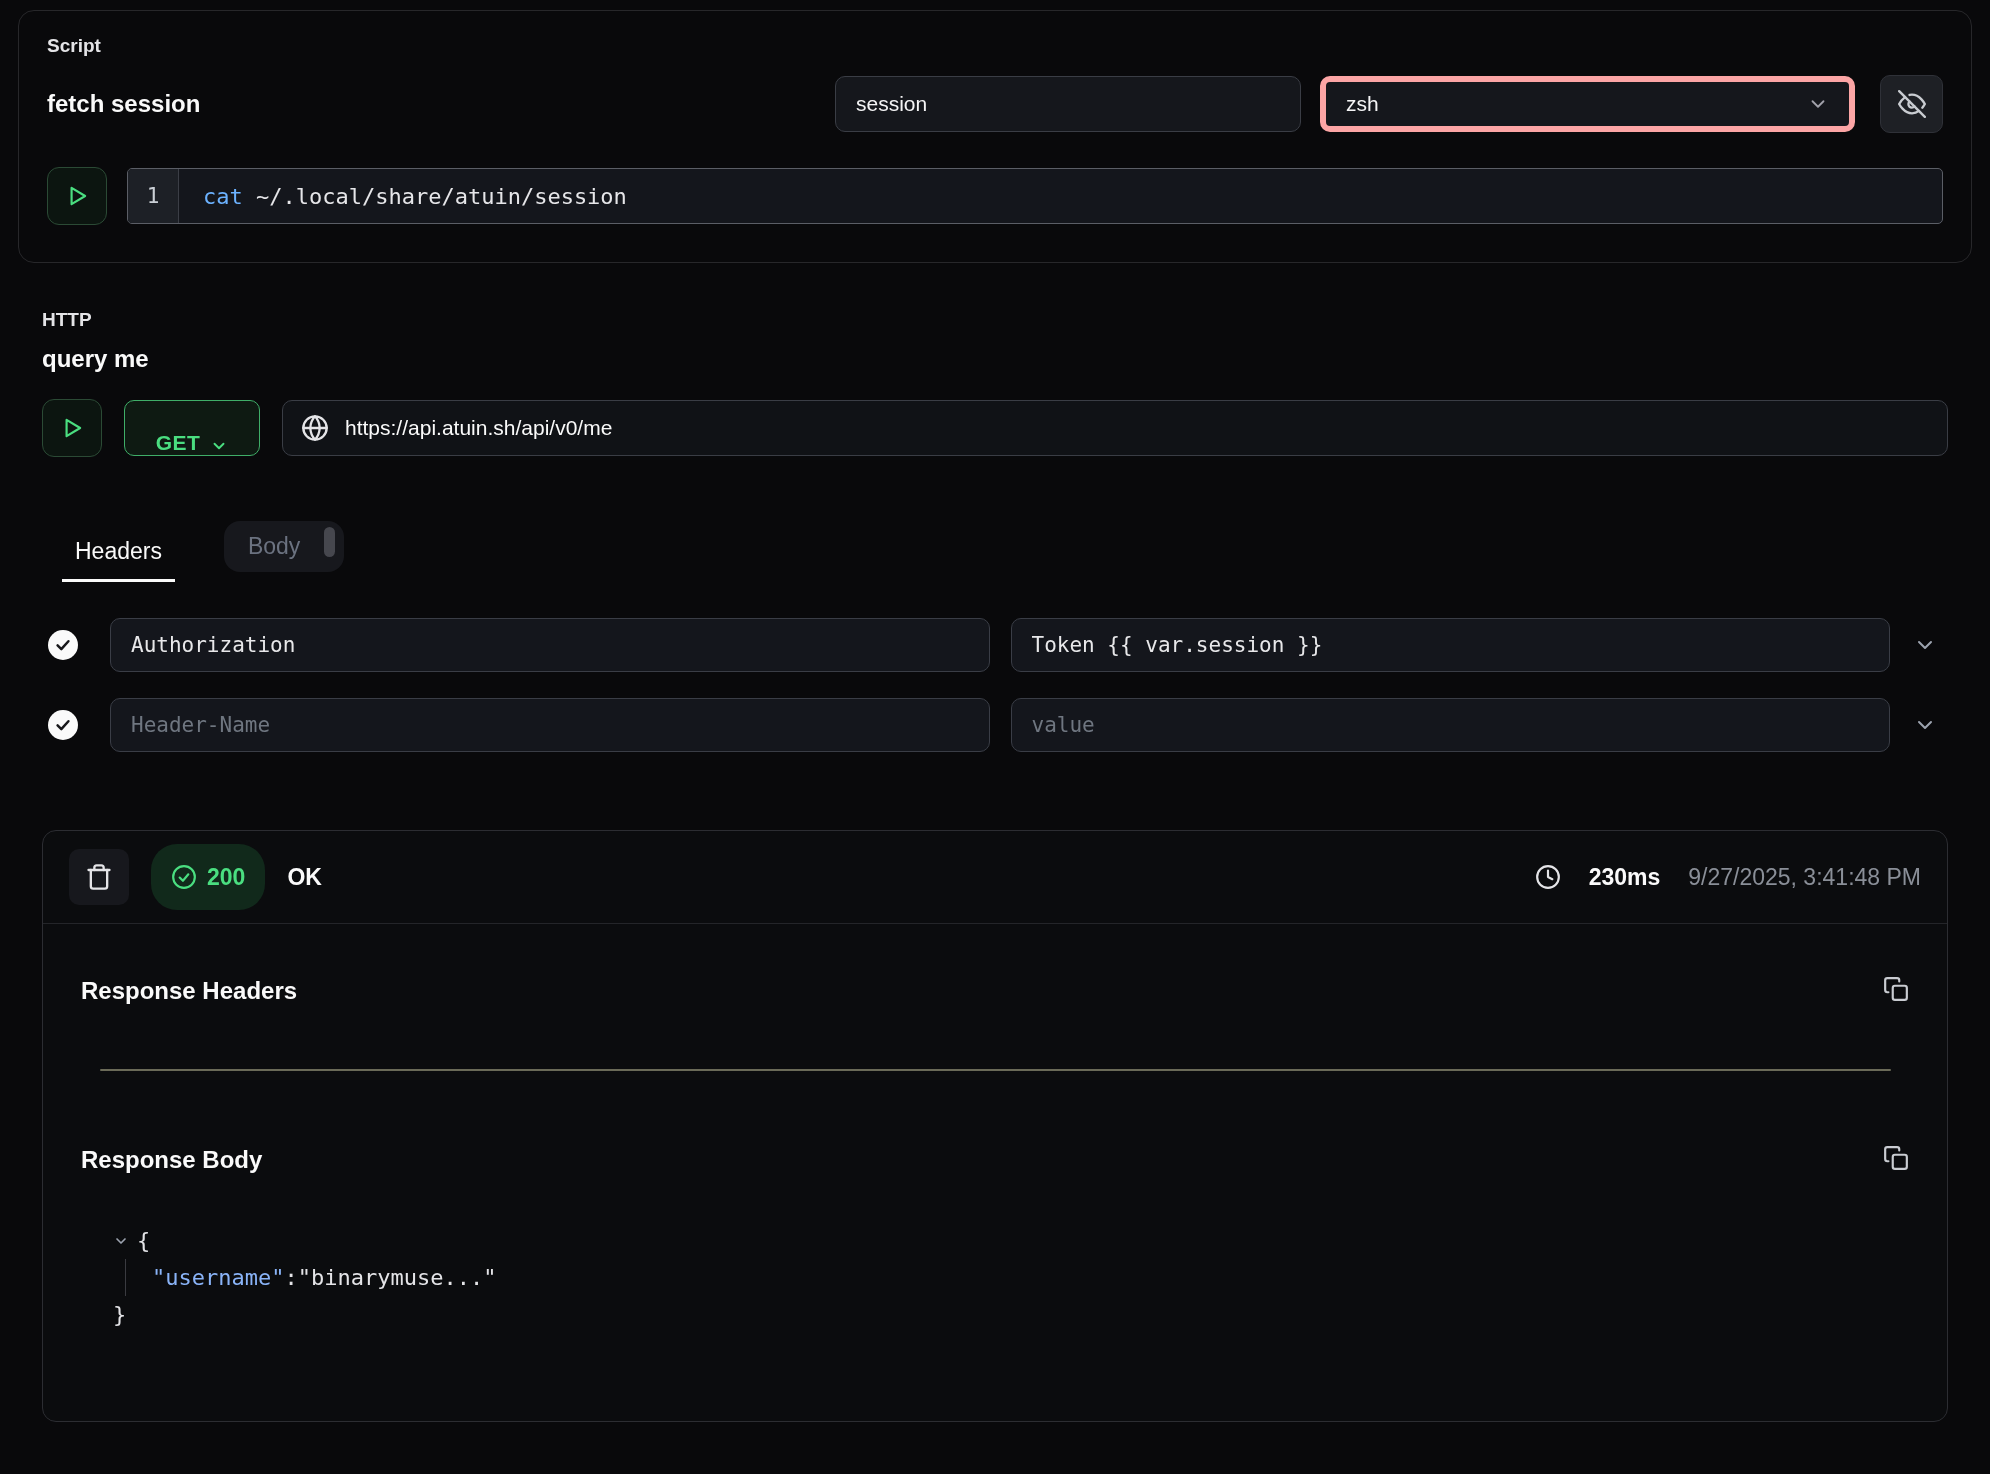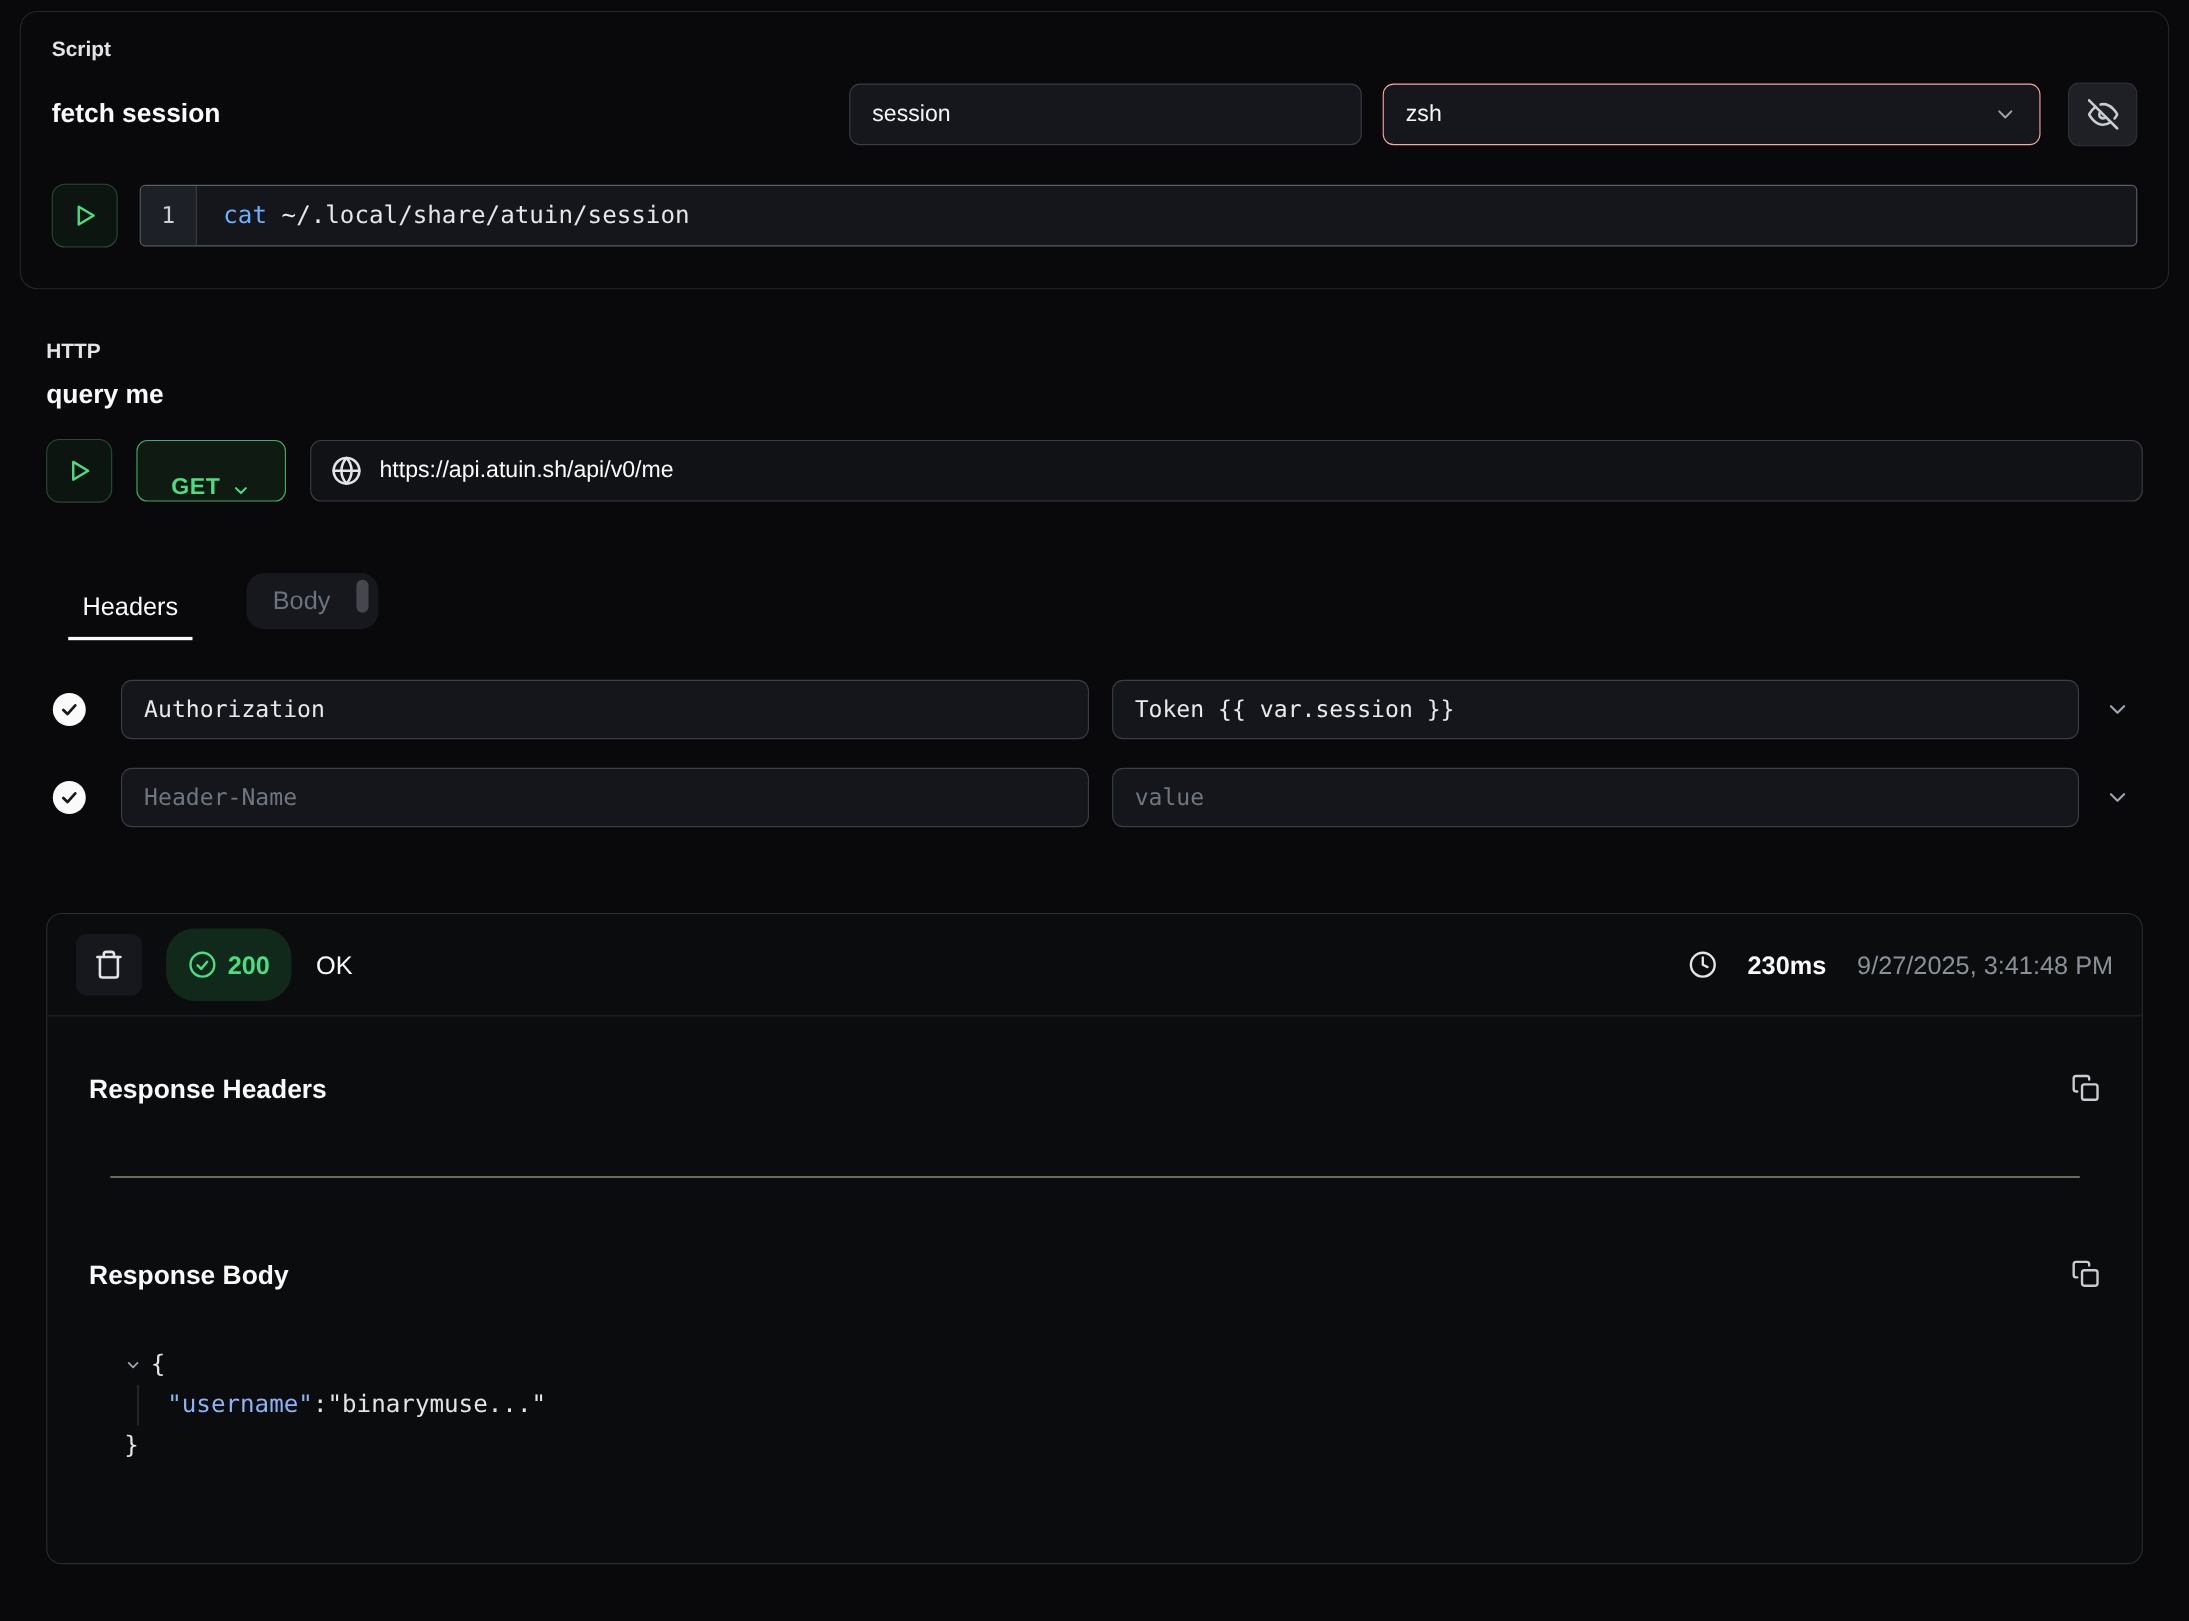--- a/index.html
+++ b/index.html
@@ -23,22 +23,22 @@
   .script-head { display:flex; align-items:center; margin-top:18px; }
   .block-title { font-size:24px; font-weight:700; color:#fafafa; }
   .spacer { flex:1; }
   .text-input {
     height:56px; box-sizing:border-box; background:#15171c;
     border:1px solid #3a3d45; border-radius:10px; color:#f4f4f5;
     font-size:21px; padding:0 20px; outline:none;
   }
   .var-input { width:466px; }
   .shell-select {
-    width:598px; height:56px; box-sizing:border-box; margin-left:19px;
-    background:#15171c; border:1px solid #fca5a5; border-radius:10px;
+    width:535px; height:56px; box-sizing:border-box; margin-left:19px;
+    background:#15171c; border:6px solid #fca5a5; border-radius:10px;
     display:flex; align-items:center; justify-content:space-between;
     padding:0 20px; font-size:21px; color:#f4f4f5; cursor:pointer;
   }
   .eye-btn {
     width:61px; height:56px; margin-left:25px; border-radius:10px;
     background:#1e2025; border:1px solid #2f3138; display:flex;
     align-items:center; justify-content:center; cursor:pointer; color:#c9ccd1;
   }
   .editor-row { display:flex; gap:20px; margin-top:34px; align-items:center; }
   .play-btn {
@@ -123,21 +123,21 @@
   .trash-btn {
     width:60px; height:56px; border-radius:10px; background:#17181d;
     display:flex; align-items:center; justify-content:center; cursor:pointer;
     color:#e4e4e7; border:none;
   }
   .status-badge {
     height:66px; padding:0 20px; border-radius:26px; background:#11291b;
     display:flex; align-items:center; gap:10px; color:#4ade80;
     font-size:23px; font-weight:700;
   }
-  .status-text { font-size:23px; font-weight:400; color:#fafafa; }
+  .status-text { font-size:23px; font-weight:700; color:#fafafa; }
   .resp-meta { margin-left:auto; display:flex; align-items:center; gap:28px; }
   .duration { font-size:23px; font-weight:700; color:#fafafa; }
   .timestamp { font-size:23px; color:#8a8f98; }
   .resp-divider { border-top:1px solid #242529; }
   .resp-section { padding:52px 38px 0; display:flex; align-items:center; justify-content:space-between; }
   .resp-section.body-sect { padding-top:74px; }
   .section-title { font-size:24px; font-weight:700; color:#fafafa; }
   .copy-btn { background:transparent; border:none; color:#c9ccd1; cursor:pointer; padding:0; }
   .olive-line { margin:64px 56px 0 57px; height:2px; background:#6b6b58; border-radius:1px; }
 

